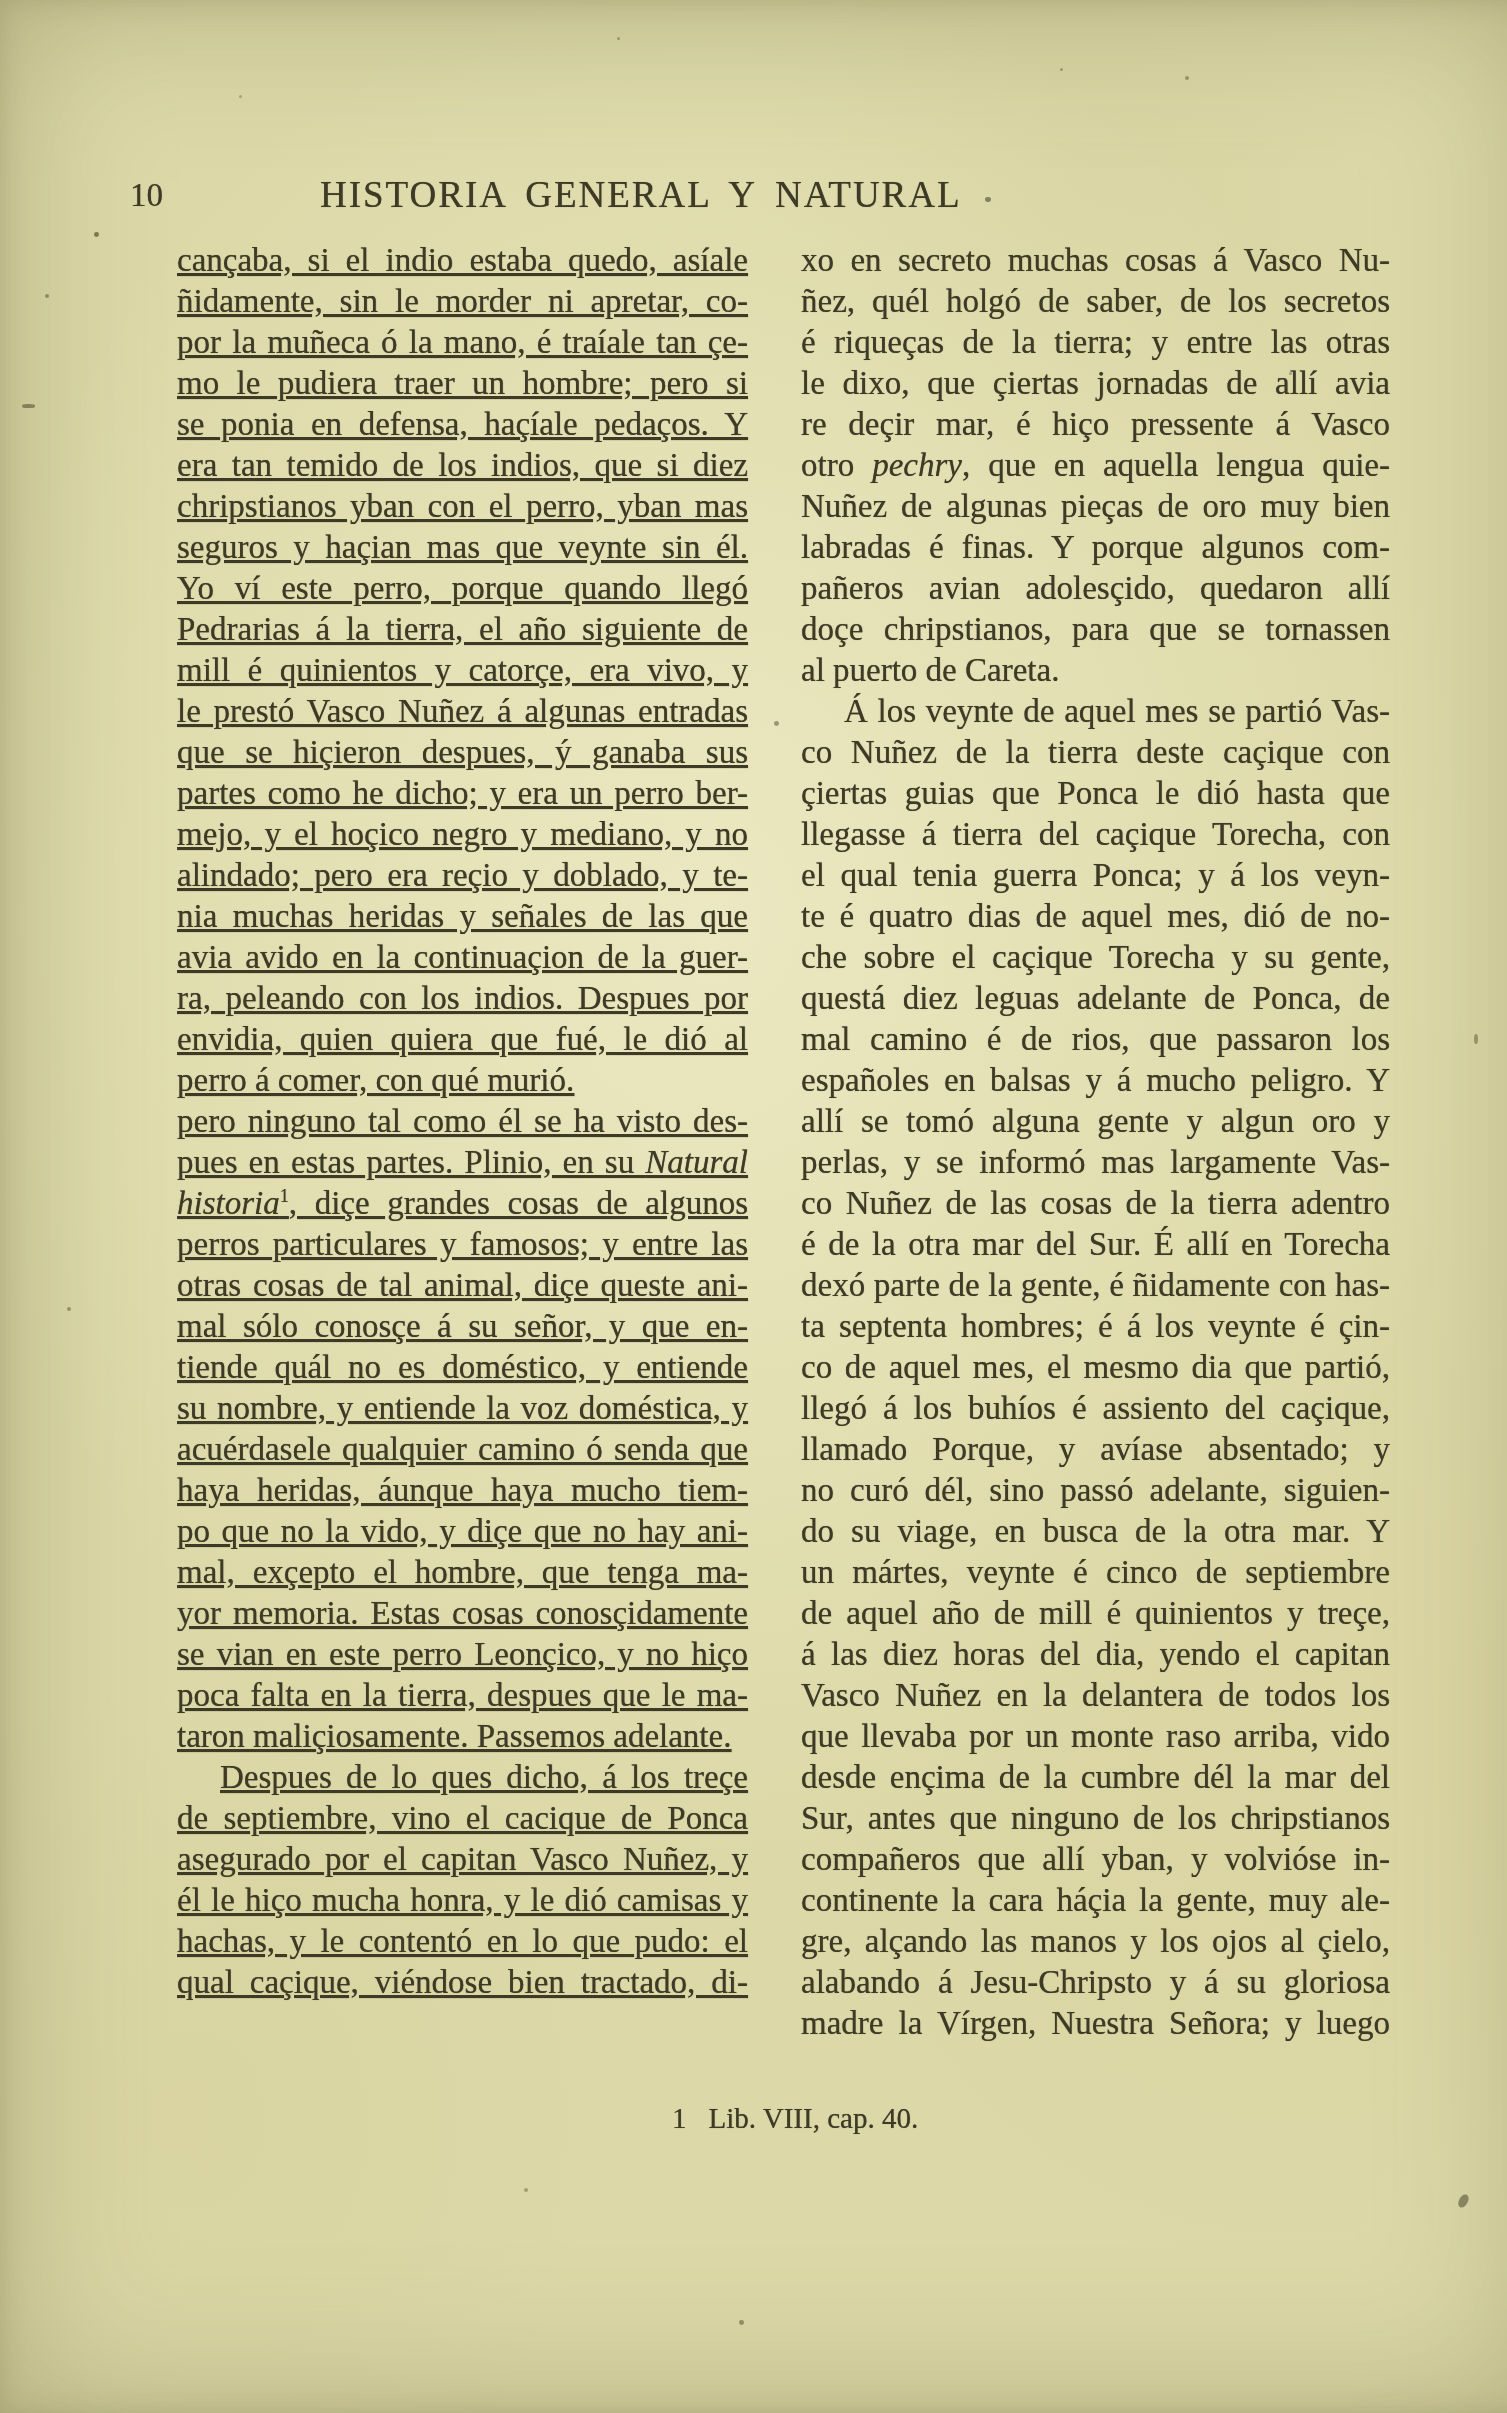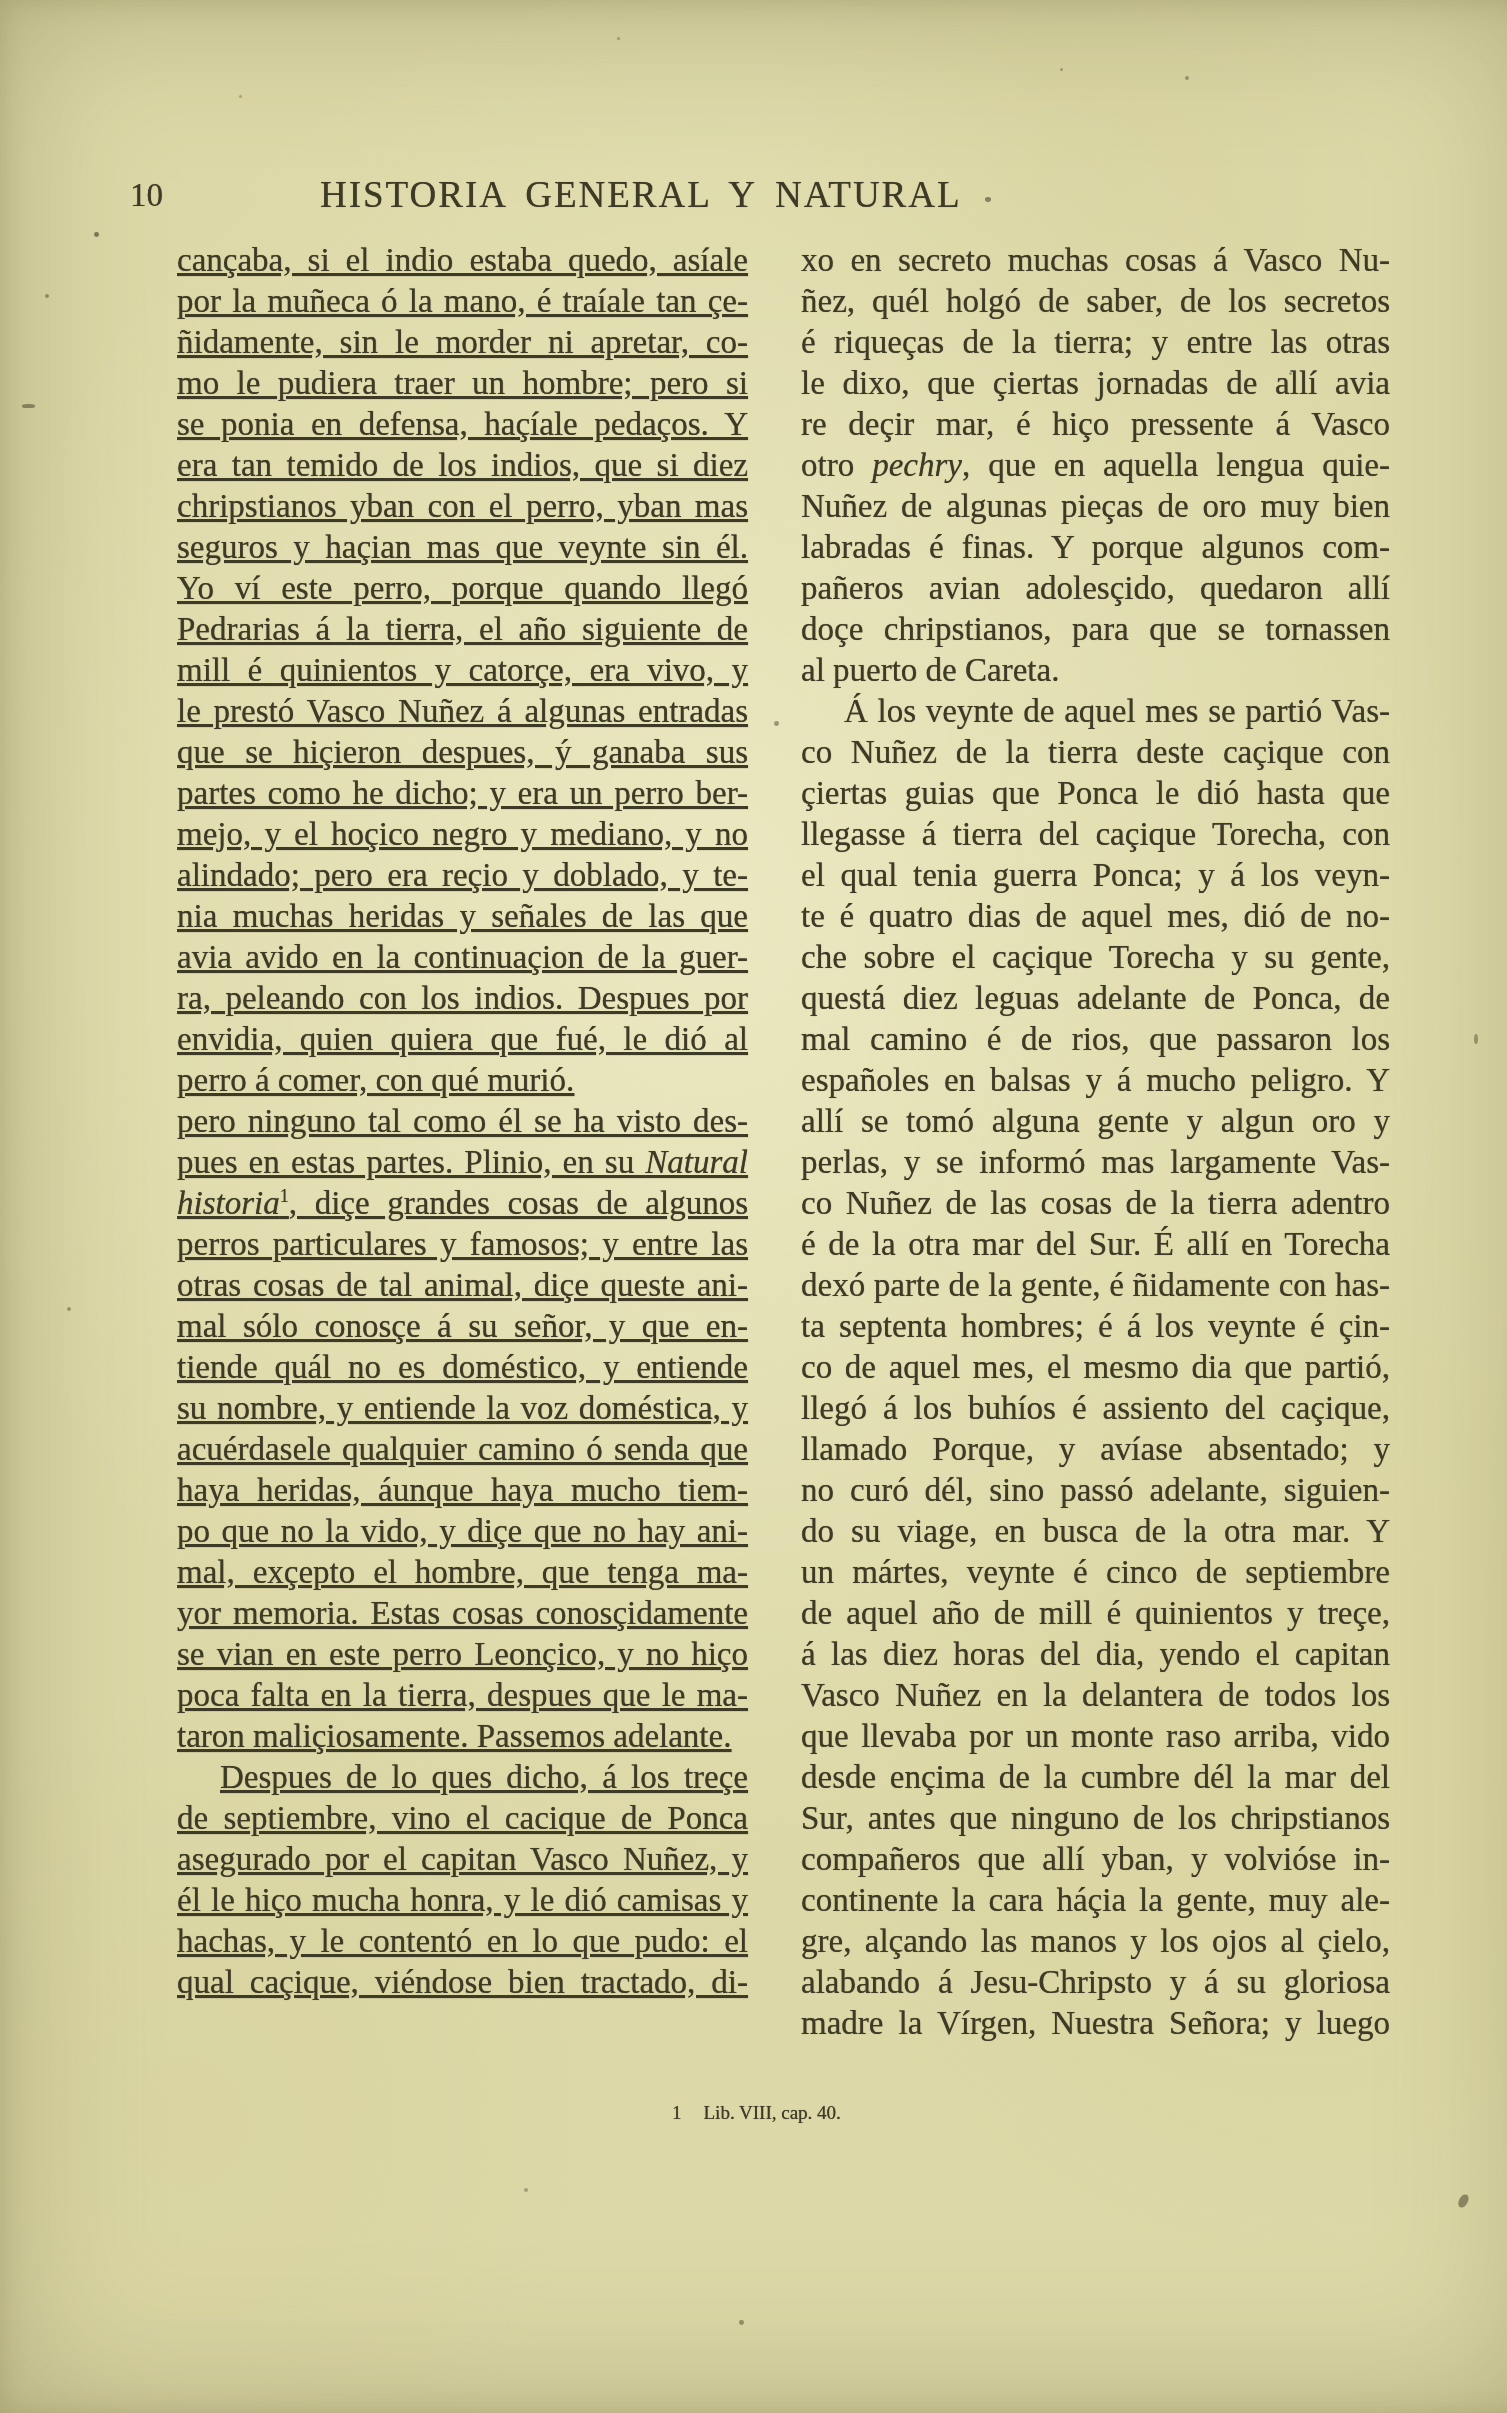--- a/index.html
+++ b/index.html
@@ -20,36 +20,36 @@
   .pagenum{position:absolute;left:130px;top:177px;font-size:33px;}
   .runtitle{position:absolute;left:320px;top:173px;font-size:37px;letter-spacing:2px;word-spacing:8px;white-space:nowrap;}
   .col{position:absolute;top:240px;font-size:33px;line-height:41px;}
   .colL{left:177px;width:571px;text-decoration:underline;}
   .colR{left:801px;width:589px;}
   .line{height:41px;text-align:justify;text-justify:inter-word;text-align-last:justify;}
   .line.noj{text-align-last:left;}
   .line.ind{text-indent:43px;}
   .line i{font-style:italic;}
   sup{font-size:55%;vertical-align:super;line-height:0;}
-  .footnote{position:absolute;left:672px;top:2102px;font-size:19px;white-space:nowrap;}
+  .footnote{position:absolute;left:672px;top:2102px;font-size:29px;white-space:nowrap;}
   .fnmark{margin-right:22px;}
   .speck{position:absolute;display:block;background:#4a472f;border-radius:50%;}
 </style>
 </head>
 <body>
 
 <div class="sheet">
 
   <span class="pagenum">10</span>
   <span class="runtitle">HISTORIA GENERAL Y NATURAL</span>
 
   <div class="col colL">
       <div class="line">cançaba, si el indio estaba quedo, asíale</div>
+      <div class="line">ñidamente, sin le morder ni apretar, co-</div>
       <div class="line">por la muñeca ó la mano, é traíale tan çe-</div>
-      <div class="line">ñidamente, sin le morder ni apretar, co-</div>
       <div class="line">mo le pudiera traer un hombre; pero si</div>
       <div class="line">se ponia en defensa, haçíale pedaços. Y</div>
       <div class="line">era tan temido de los indios, que si diez</div>
       <div class="line">chripstianos yban con el perro, yban mas</div>
       <div class="line">seguros y haçian mas que veynte sin él.</div>
       <div class="line">Yo ví este perro, porque quando llegó</div>
       <div class="line">Pedrarias á la tierra, el año siguiente de</div>
       <div class="line">mill é quinientos y catorçe, era vivo, y</div>
       <div class="line">le prestó Vasco Nuñez á algunas entradas</div>
       <div class="line">que se hiçieron despues, ý ganaba sus</div>

